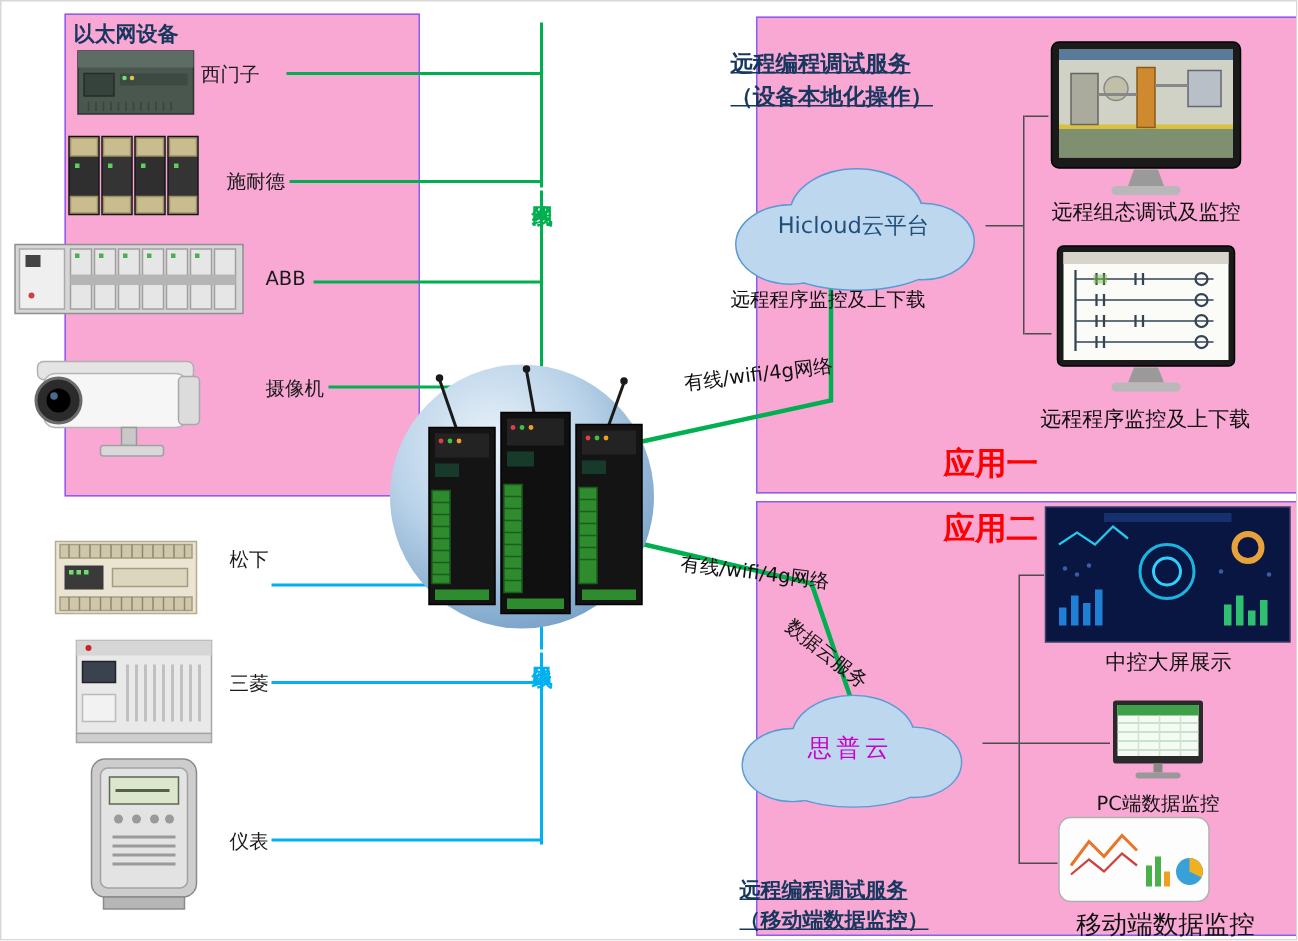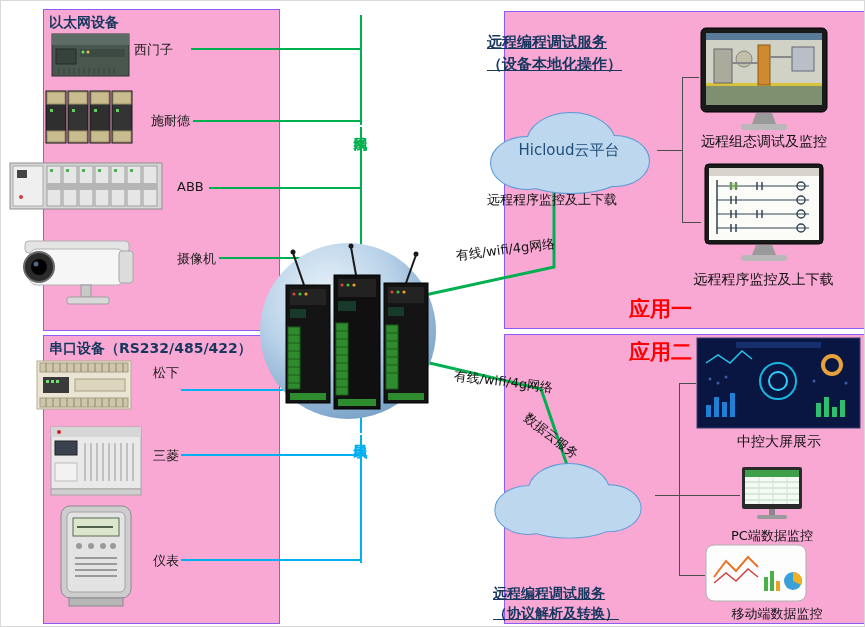--- a/index.html
+++ b/index.html
@@ -37,23 +37,20 @@
   .overlay{position:absolute;left:0;top:0;pointer-events:none;}
 </style>
 </head>
 <body>
 
 <div class="canvas">
 
   <div class="box" style="left:2px;top:8px;width:237px;height:322px;">
     <div class="box-title">以太网设备</div>
   </div>
-  <div class="box" style="left:2px;top:334px;width:237px;height:289px;">
-    <div class="box-title">串口设备（RS232/485/422）</div>
-  </div>
   <div class="box" style="left:463px;top:10px;width:398px;height:318px;"></div>
   <div class="box" style="left:463px;top:333px;width:398px;height:290px;"></div>
 
   <div class="hline eline" style="left:190px;top:47px;width:170px;"></div>
   <div class="hline eline" style="left:192px;top:119px;width:168px;"></div>
   <div class="hline eline" style="left:208px;top:186px;width:152px;"></div>
   <div class="hline eline" style="left:218px;top:256px;width:142px;"></div>
   <div class="vline eline" style="left:359px;top:14px;height:248px;"></div>
 
   <div class="hline sline" style="left:180px;top:388px;width:180px;"></div>
@@ -435,20 +432,21 @@
         <ellipse cx="136" cy="60" rx="34" ry="25"></ellipse>
         <ellipse cx="92" cy="68" rx="58" ry="24"></ellipse>
       </g>
       <g style="fill:var(--cloud-fill,#bdd7ee)">
         <ellipse cx="48" cy="62" rx="36" ry="26"></ellipse>
         <ellipse cx="92" cy="42" rx="44" ry="30"></ellipse>
         <ellipse cx="136" cy="60" rx="34" ry="25"></ellipse>
         <ellipse cx="92" cy="68" rx="58" ry="24"></ellipse>
       </g>
     </svg>
+    <div class="cloud-label sipu" style="left:0;top:36px;width:172px;">思普云</div>
   </div>
 
   <div class="figure" style="left:695px;top:336px;">
     <svg width="165" height="92" viewBox="0 0 165 92">
       <rect x="1" y="1" width="163" height="90" fill="#0a1642" stroke="#33406b"></rect>
       <rect x="40" y="5" width="85" height="6" fill="#16306e"></rect>
       <circle cx="82" cy="44" r="18" fill="none" stroke="#19b5e0" stroke-width="2"></circle>
       <circle cx="82" cy="44" r="9" fill="none" stroke="#2fd0ff" stroke-width="2"></circle>
       <g fill="#1e7fd4">
         <rect x="10" y="68" width="5" height="12"></rect>
@@ -507,18 +505,18 @@
       <g fill="#f0a020">
           <rect x="72" y="38" width="4" height="10"></rect>
         </g>
       <circle cx="89" cy="38" r="9" fill="#3aa0d8"></circle>
       <path d="M89 38 L89 29 A9 9 0 0 1 97 42 Z" fill="#f0b020"></path>
     </svg>
   </div>
 
   <div class="cap" style="left:700px;top:432px;width:156px;">中控大屏展示</div>
   <div class="cap" style="left:696px;top:526px;width:150px;font-size:13px;">PC端数据监控</div>
-  <div class="cap" style="left:696px;top:604px;width:160px;font-size:13px;">移动端数据监控</div>
+  <div class="cap" style="left:696px;top:604px;width:160px;font-size:17px;">移动端数据监控</div>
 
   <div class="svc-title2" style="left:492px;top:584px;">远程编程调试服务</div>
-  <div class="svc-title2" style="left:492px;top:604px;">（协议解析及转换）</div>
+  <div class="svc-title2" style="left:492px;top:604px;">（移动端数据监控）</div>
 
 </div>
 
 </body></html>

